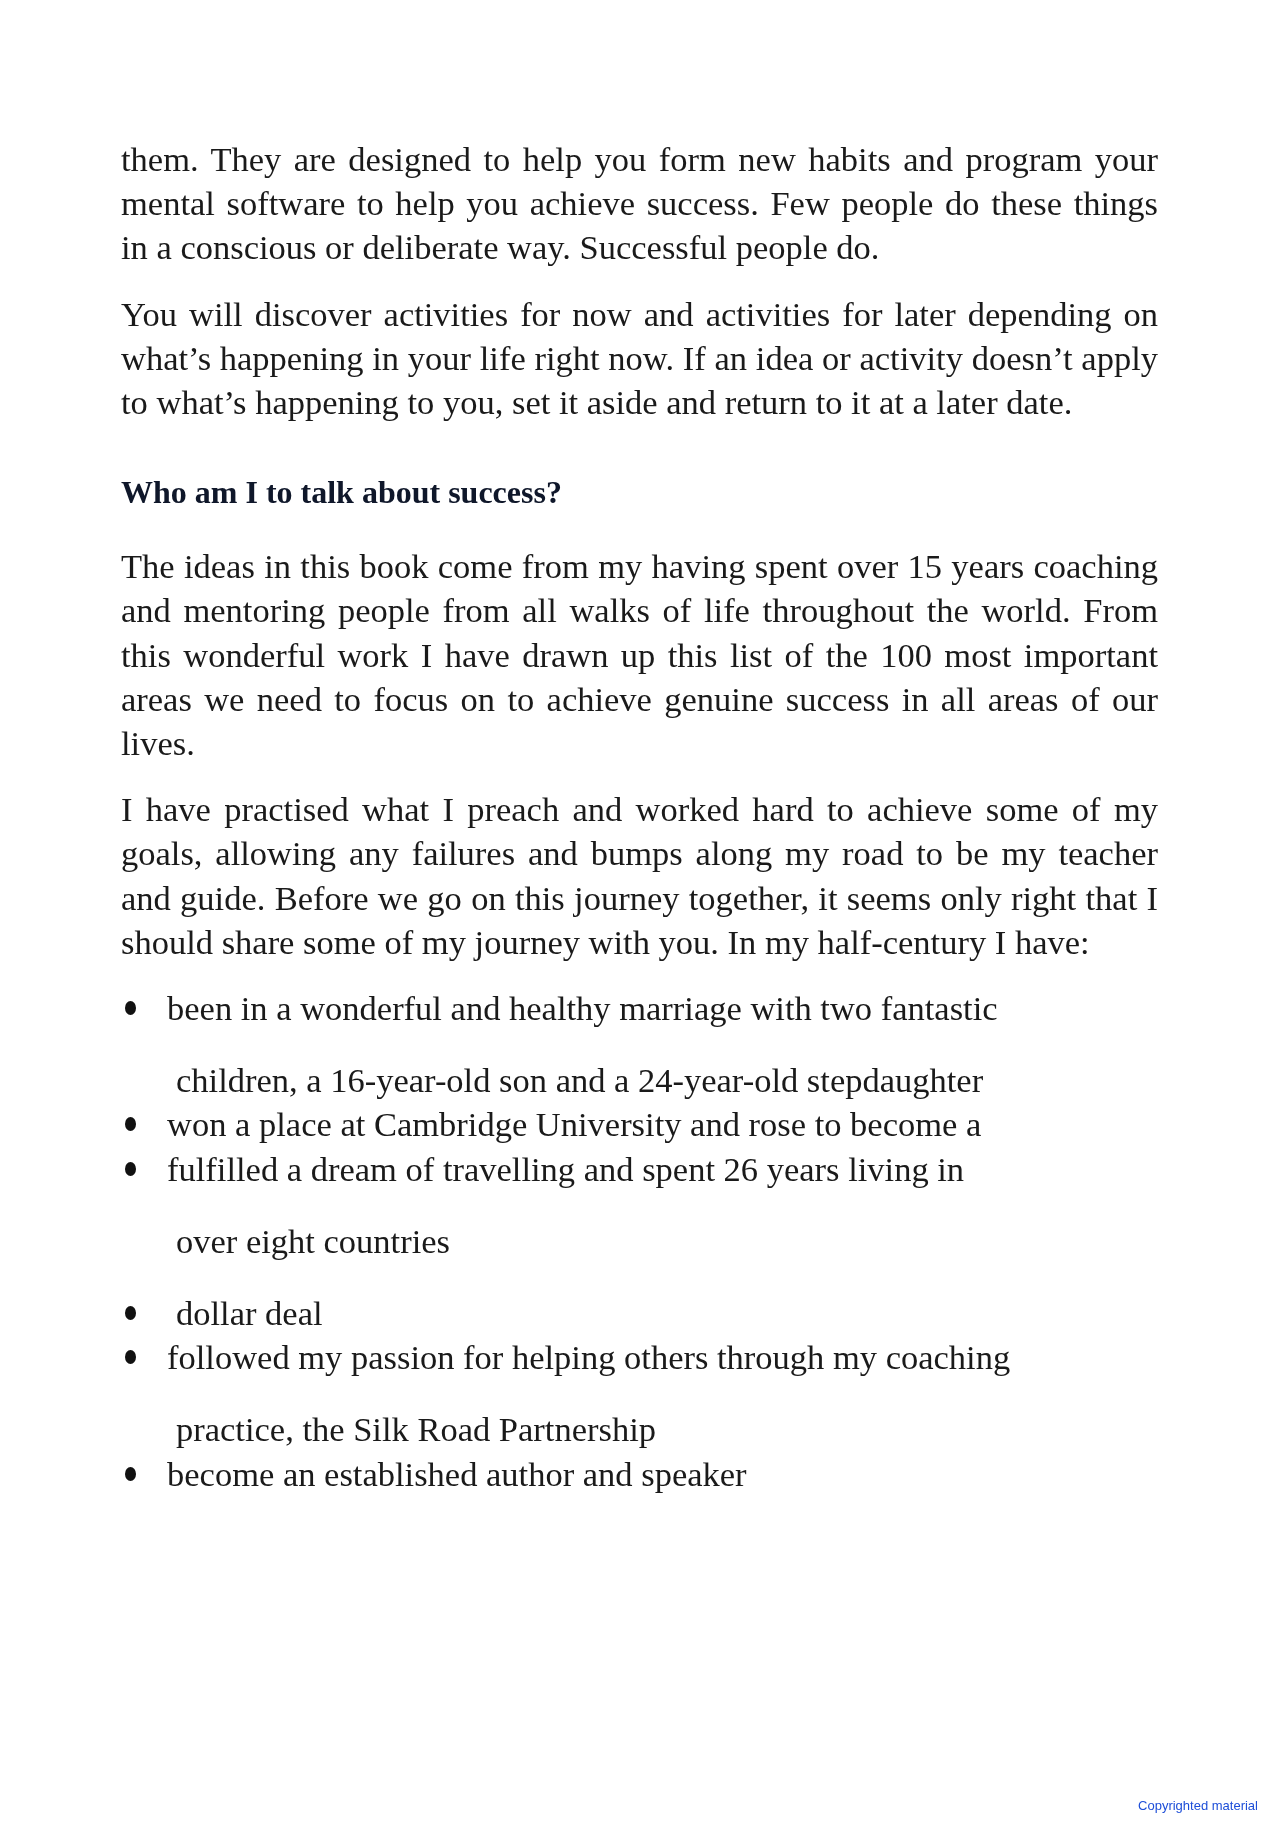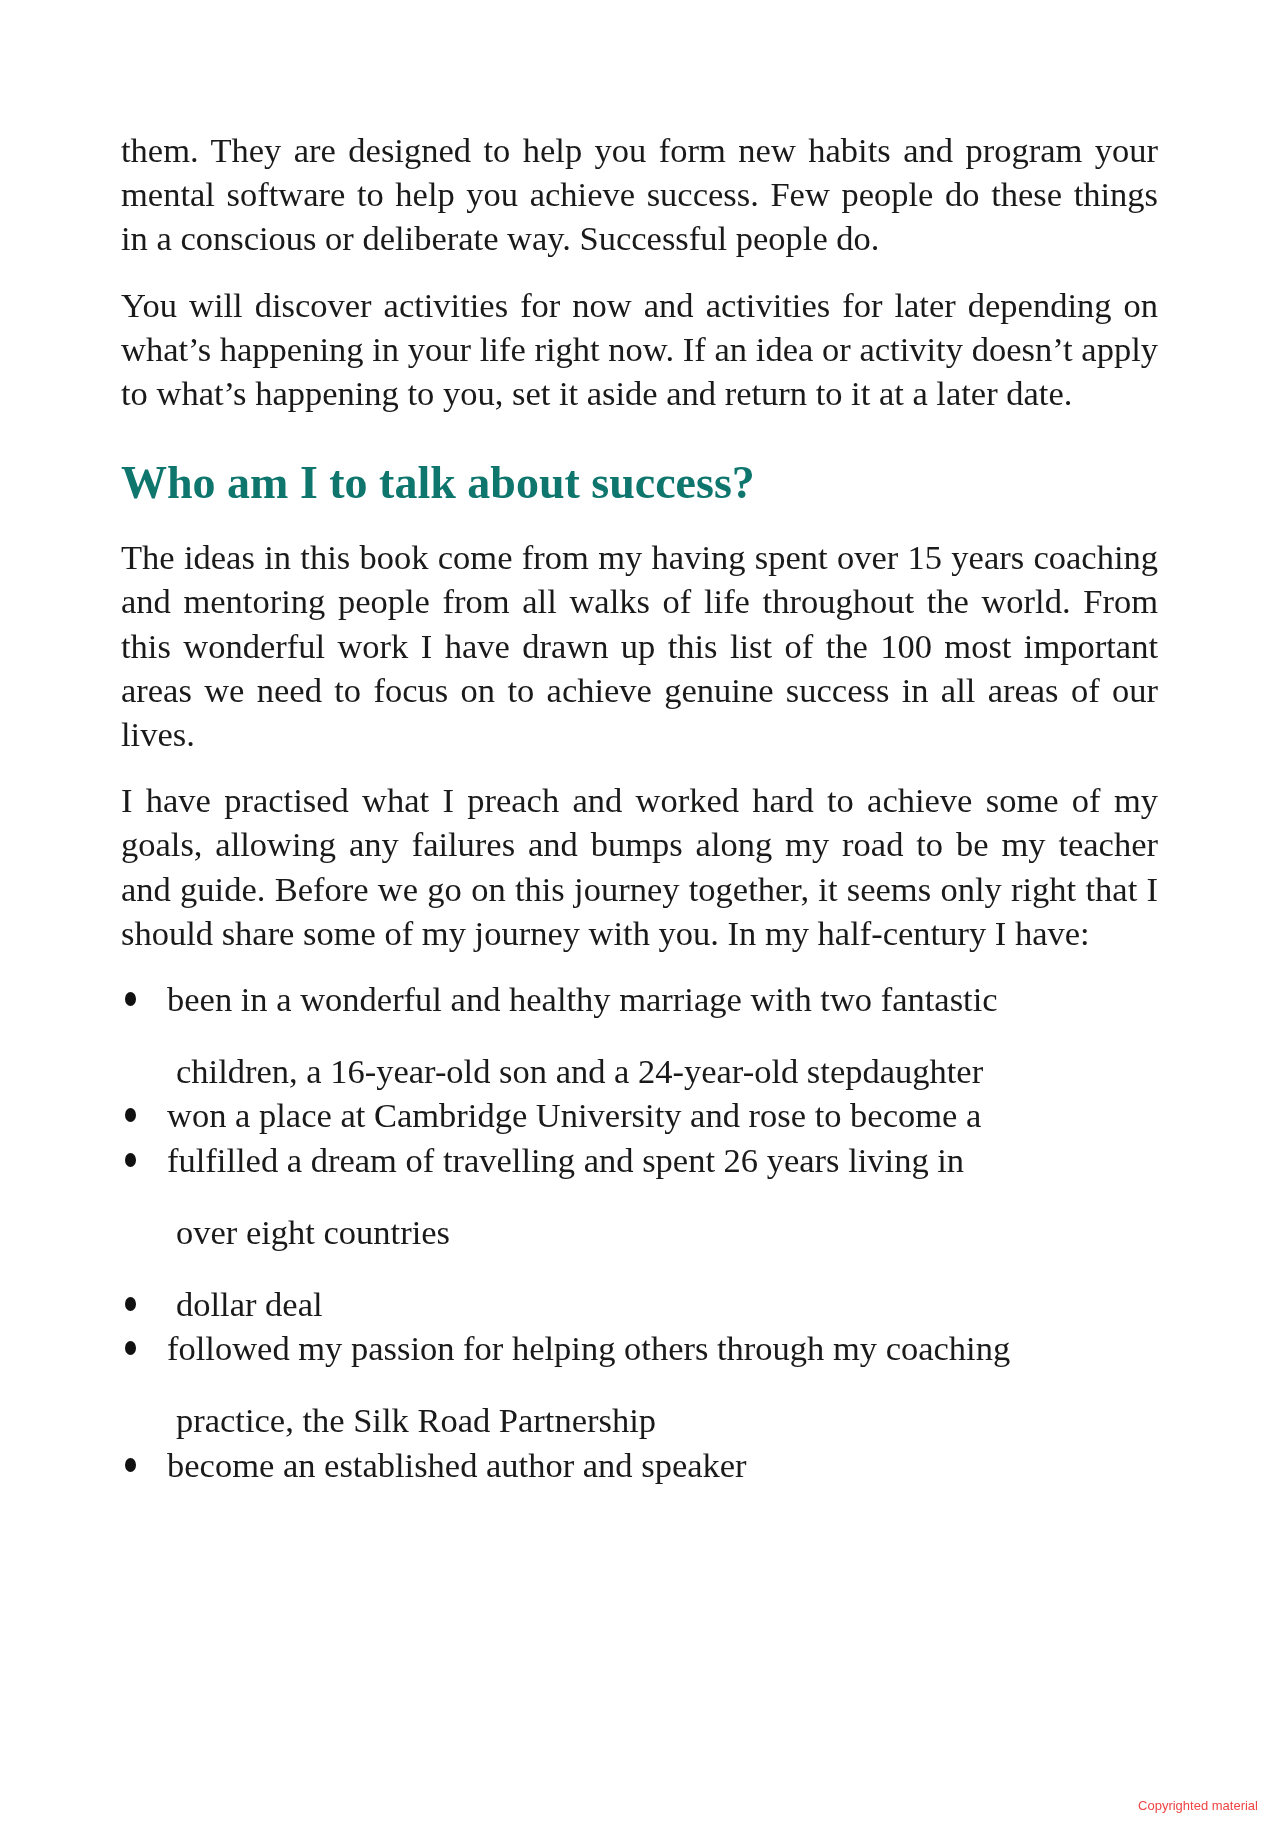--- a/index.html
+++ b/index.html
@@ -4,42 +4,42 @@
   <style>
     html, body { margin: 0; padding: 0; background: #ffffff; }
     body { width: 1280px; height: 1834px; position: relative; overflow: hidden; }
     .page {
       position: absolute; left: 121px; top: 128px; width: 1037px;
       font-family: "Liberation Serif", "DejaVu Serif", serif;
       color: #1a1a1a;
       font-size: 34.5px;
       line-height: 44.2px;
     }
-    .para { margin: 0 0 22px 0; text-align: justify; }
+    .para { margin: 9px 0 22px 0; text-align: justify; }
     .heading {
       font-family: "Liberation Serif", "DejaVu Serif", serif;
-      font-weight: bold; color: #0f766e;
-      font-size: 46px; line-height: 56px;
+      font-weight: bold; color: #0f172a;
+      font-size: 32px; line-height: 56px;
       margin: 40px 0 24px 0;
     }
     ul.bullets { list-style: none; margin: 0; padding: 0; }
     ul.bullets li {
       position: relative; padding-left: 46px; text-indent: 0;
       margin: 0; line-height: 44.2px;
     }
     ul.bullets li .bullet {
       position: absolute; left: 4px; top: 15px;
       width: 11px; height: 14px; border-radius: 50%; background: #111;
     }
     ul.bullets li .txt { display: block; }
     ul.bullets li .txt .cont { display: block; padding-left: 9px; margin-top: 28px; }
     .watermark {
       position: absolute; right: 22px; top: 1798px;
       font-family: "Liberation Sans", "DejaVu Sans", sans-serif;
-      font-size: 13px; color: #ef4444;
+      font-size: 13px; color: #1d4ed8;
     }
   </style>
 </head>
 <body>
 
 <div class="page">
   <p class="para">them. They are designed to help you form new habits and program your mental software to help you achieve success. Few people do these things in a conscious or deliberate way. Successful people do.</p>
   <p class="para">You will discover activities for now and activities for later depending on what’s happening in your life right now. If an idea or activity doesn’t apply to what’s happening to you, set it aside and return to it at a later date.</p>
 
   <h2 class="heading">Who am I to talk about success?</h2>

